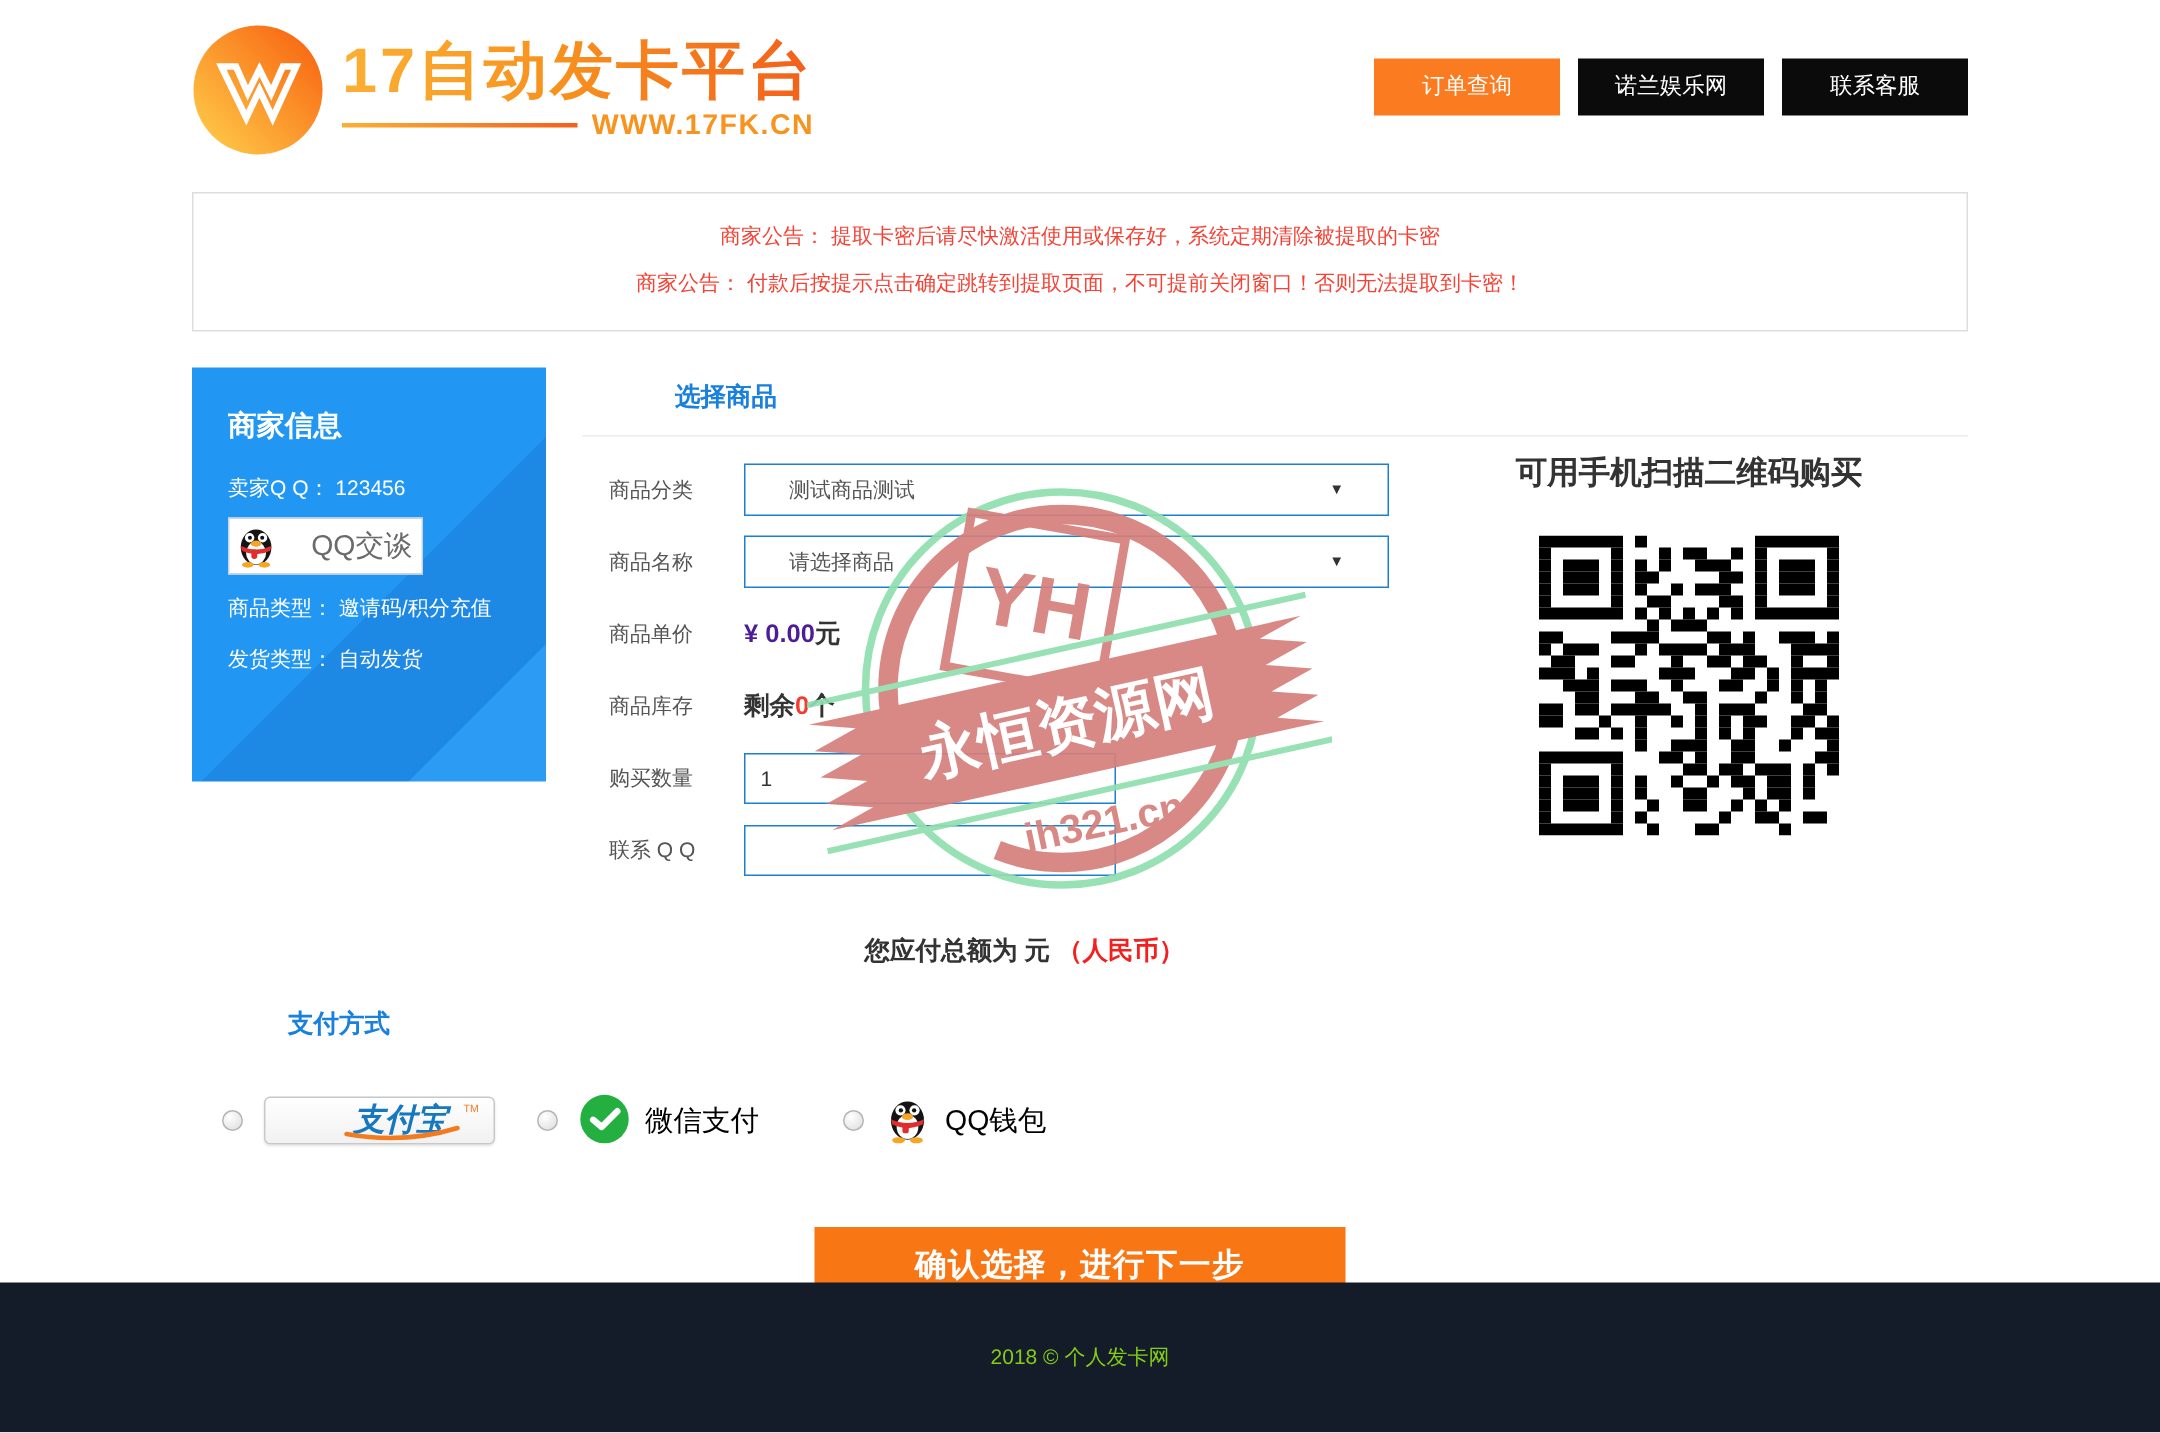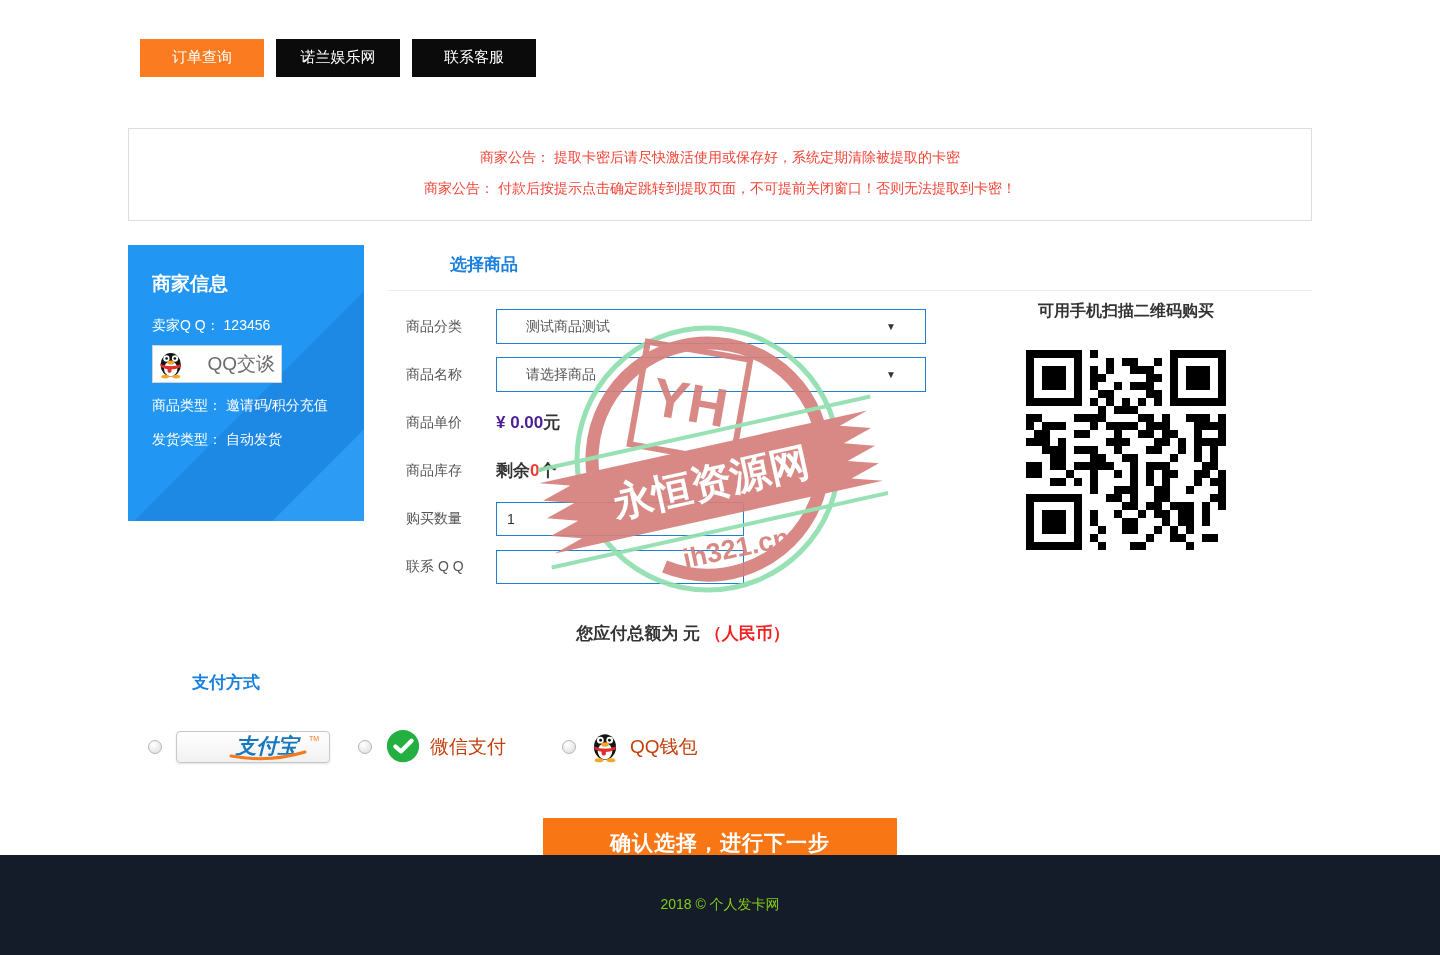--- a/index.html
+++ b/index.html
@@ -46,49 +46,68 @@
   .select .sel-arrow { font-size:10px; color:#333; }
   .tinput { width:248px; height:34px; border:1px solid #1d7fd0; padding:0 10px; font-size:14px; color:#333; font-family:inherit; outline:none; }
   .price-val { font-size:17px; font-weight:bold; color:#4c1d95; }
   .price-unit, .stock-txt { font-size:17px; font-weight:bold; color:#333; }
   .stock-num { font-size:17px; font-weight:bold; color:#f43b30; }
   .total-line { width:590px; text-align:center; font-size:17px; font-weight:bold; color:#333; margin-top:38px; }
   .total-cny { color:#f41f1f; }
 
   
   .qr-col { position:absolute; top:56px; left:620px; width:236px; text-align:center; }
-  .qr-caption { font-size:16px; font-weight:bold; color:#333; margin-bottom:28px; }
+  .qr-caption { font-size:21px; font-weight:bold; color:#333; margin-bottom:28px; }
   .qr-box { width:200px; height:200px; margin:0 auto; background:#fff; }
 
   
   .stamp { position:absolute; left:150px; top:72px; width:350px; height:290px; pointer-events:none; opacity:.92; }
 
   
   .payment { width:1184px; margin:18px auto 0; }
   .payment-title { color:#1a80dd; font-size:17px; font-weight:bold; padding-left:64px; }
   .pay-options { display:flex; align-items:center; margin-top:34px; }
   .pay-option { display:flex; align-items:center; cursor:pointer; }
   .radio { width:14px; height:14px; border-radius:50%; border:1px solid #b5b5b5; background:radial-gradient(circle at 35% 30%,#ffffff,#dcdcdc); flex:0 0 auto; }
   .alipay-box { width:154px; height:32px; margin-left:14px; border:1px solid #c8c8c8; border-radius:4px; background:linear-gradient(#ffffff,#f1f1f1); display:flex; align-items:center; justify-content:flex-end; box-shadow:0 1px 2px rgba(0,0,0,.12); }
   .opt2 { margin-left:28px; } .opt3 { margin-left:56px; }
   .pay-icon { width:38px; height:38px; margin-left:12px; }
-  .pay-label { font-size:19px; color:#c2410c; margin-left:8px; }
+  .pay-label { font-size:19px; color:#000000; margin-left:8px; }
 
   
   .confirm-wrap { text-align:center; margin-top:52px; }
   .confirm-btn { width:354px; height:50px; background:#f87613; color:#fff; border:none; font-size:21px; font-weight:bold; cursor:pointer; font-family:inherit; letter-spacing:1px; }
   .footer { position:absolute; left:0; bottom:0; width:1440px; height:100px; background:#141c2a; display:flex; align-items:center; justify-content:center; }
   .footer-text { color:#84cc16; font-size:14px; }
 </style>
 </head>
 <body>
 
 <div class="page">
 
   <div class="header">
+    <div class="logo-group">
+      <svg class="logo-circle" viewBox="0 0 90 90">
+        <defs>
+          <linearGradient id="lgrad" x1="0" y1="1" x2="1" y2="0">
+            <stop offset="0" stop-color="#ffd24d"></stop>
+              <stop offset="1" stop-color="#f75c0c"></stop>
+          </linearGradient>
+        </defs>
+        <circle cx="45" cy="45" r="44" fill="url(#lgrad)"></circle>
+        <path d="M20,29 L37,64 L46,45 L55,64 L71,29 L62,29 L54,47 L46,31 L38,47 L30,29 Z" fill="none" stroke="#ffffff" stroke-width="4.5" stroke-linejoin="miter"></path>
+      </svg>
+      <div class="logo-text">
+        <div class="logo-title">17自动发卡平台</div>
+        <div class="logo-sub-row">
+          <span class="logo-sub-line"></span>
+          <span class="logo-subtitle">WWW.17FK.CN</span>
+        </div>
+      </div>
+    </div>
     <div class="nav">
       <button class="nav-btn orange">订单查询</button>
       <button class="nav-btn black">诺兰娱乐网</button>
       <button class="nav-btn black">联系客服</button>
     </div>
   </div>
 
   <div class="notice">
     <p>商家公告： 提取卡密后请尽快激活使用或保存好，系统定期清除被提取的卡密</p>
     <p>商家公告： 付款后按提示点击确定跳转到提取页面，不可提前关闭窗口！否则无法提取到卡密！</p>

